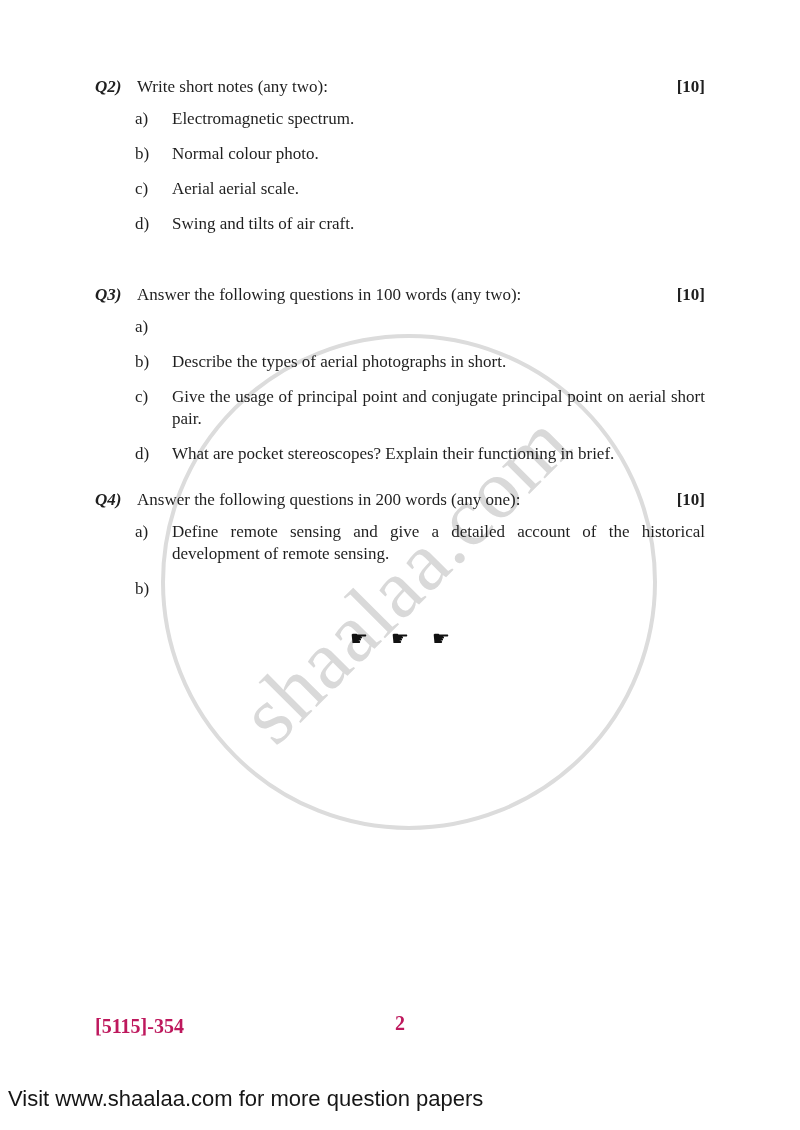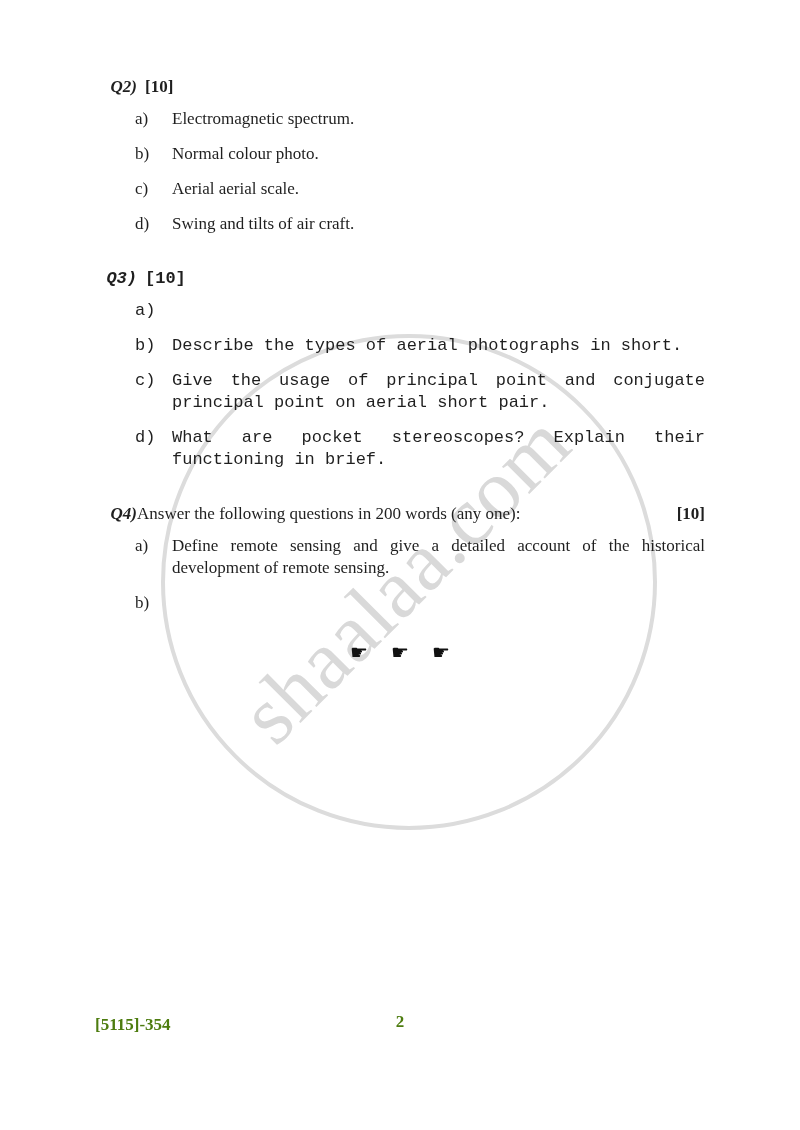--- a/index.html
+++ b/index.html
@@ -35,48 +35,48 @@
 
   
   .content {
     position: absolute;
     left: 95px; right: 95px; top: 76px;
     z-index: 1;
     font-size: 17px;
     line-height: 22px;
   }
   .qheader { display: flex; align-items: baseline; }
-  .qnum   { flex: 0 0 42px; font-weight: bold; font-style: italic; text-align: right; }
+  .qnum   { flex: 0 0 42px; font-weight: bold; font-style: italic; }
   .qprompt{ flex: 1 1 auto; }
   .qmarks { font-weight: bold; margin-left: 8px; }
   .qitems { margin-top: 10px; }
   .qitem  { display: flex; padding-left: 40px; margin-bottom: 13px; }
   .iletter{ flex: 0 0 37px; }
   .itext  { flex: 1 1 auto; text-align: justify; }
-  .q-gap-3 { margin-top: 33px; font-family: Liberation Mono, monospace; }
-  .q-gap-4 { margin-top: 32px; }
+  .q-gap-3 { margin-top: 49px; }
+  .q-gap-4 { margin-top: 24px; }
 
   .hands {
     margin-top: 27px;
     display: flex;
     justify-content: center;
     gap: 23px;
     font-family: "DejaVu Sans", sans-serif;
     font-size: 20px;
     color: #111;
   }
 
   
   .footer {
     position: absolute;
     left: 95px; right: 95px; top: 1015px;
     z-index: 1;
-    font-size: 17px;
+    font-size: 20px;
     font-weight: bold;
-    color: #4d7c0f;
+    color: #be185d;
   }
   .page-number {
     position: absolute;
     left: 50%; top: -3px;
     transform: translateX(-50%);
   }
 
   
   .banner {
     position: absolute;
@@ -95,20 +95,21 @@
   <div class="watermark">
     <div class="wm-circle"></div>
     <div class="wm-text">shaalaa.com</div>
   </div>
 
   <div class="content">
 
     <div class="question">
       <div class="qheader">
         <span class="qnum">Q2)</span>
+        <span class="qprompt">Write short notes (any two):</span>
         <span class="qmarks">[10]</span>
       </div>
       <div class="qitems">
         <div class="qitem">
           <span class="iletter">a)</span>
           <div class="itext">Electromagnetic spectrum.</div>
         </div>
         <div class="qitem">
           <span class="iletter">b)</span>
           <div class="itext">Normal colour photo.</div>
@@ -120,20 +121,21 @@
         <div class="qitem">
           <span class="iletter">d)</span>
           <div class="itext">Swing and tilts of air craft.</div>
         </div>
       </div>
     </div>
 
     <div class="question q-gap-3">
       <div class="qheader">
         <span class="qnum">Q3)</span>
+        <span class="qprompt">Answer the following questions in 100 words (any two):</span>
         <span class="qmarks">[10]</span>
       </div>
       <div class="qitems">
         <div class="qitem">
           <span class="iletter">a)</span>
         </div>
         <div class="qitem">
           <span class="iletter">b)</span>
           <div class="itext">Describe the types of aerial photographs in short.</div>
         </div>
@@ -171,14 +173,17 @@
       <span>☛</span>
     </div>
 
   </div>
 
   <div class="footer">
     <span class="paper-code">[5115]-354</span>
     <span class="page-number">2</span>
   </div>
 
+  <div class="banner">
+    <span>Visit www.shaalaa.com for more question papers</span>
+  </div>
 
 </div>
 
 </body></html>

